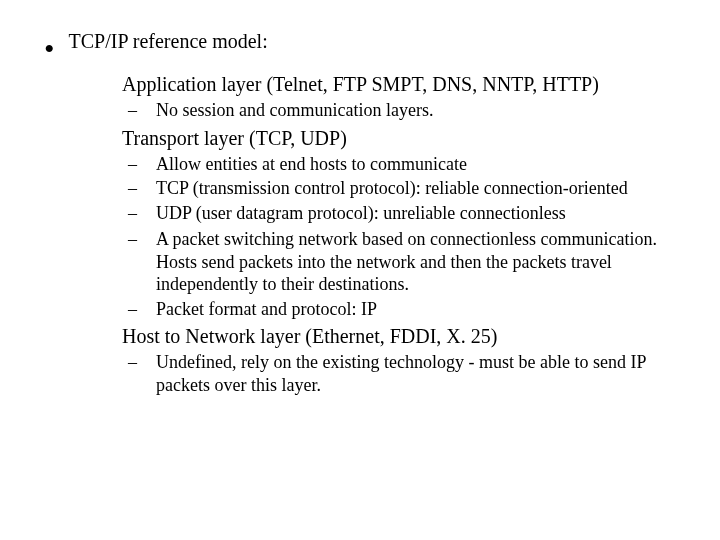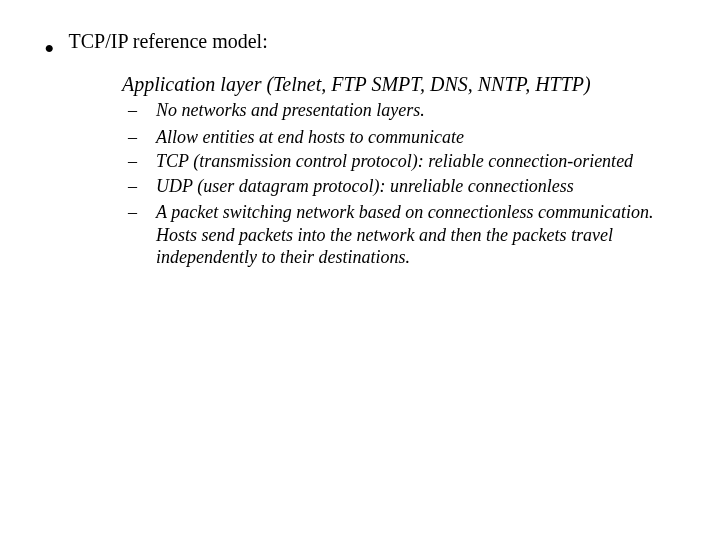--- a/index.html
+++ b/index.html
@@ -48,44 +48,50 @@
     line-height: 1.25;
     padding-left: 34px;
     text-indent: -14px;
     margin-top: 2px;
     margin-bottom: 2px;
   }
   .level2 .dash {
     display: inline-block;
     width: 14px;
   }
-  .block { margin-bottom: 4px; font-style: italic; }
+  .block { margin-bottom: 4px; }
 </style>
 </head>
 <body>
 
 <div class="slide">
 
   <div class="title-row">
     <span class="bullet-main">•</span>
     <span class="title-text">TCP/IP reference model:</span>
   </div>
 
   <div class="body">
 
     <div class="block">
       <div class="level1">Application layer   (Telnet, FTP SMPT, DNS, NNTP, HTTP)</div>
-      <div class="level2"><span class="dash">–</span><span>No networks and presentation layers.</span></div>
+      <div class="level2"><span class="dash">–</span><span>No session and communication layers.</span></div>
     </div>
 
     <div class="block">
+      <div class="level1">Transport layer (TCP, UDP)</div>
       <div class="level2"><span class="dash">–</span><span>Allow entities at end hosts to communicate</span></div>
       <div class="level2"><span class="dash">–</span><span>TCP (transmission control protocol): reliable connection-oriented</span></div>
       <div class="level2"><span class="dash">–</span><span>UDP (user datagram protocol): unreliable connectionless</span></div>
     </div>
 
     <div class="block">
       <div class="level2"><span class="dash">–</span><span>A packet switching network based on connectionless communication. Hosts send packets into the network and then the packets travel independently to their destinations.</span></div>
+      <div class="level2"><span class="dash">–</span><span>Packet format and protocol: IP</span></div>
     </div>
 
+    <div class="block">
+      <div class="level1">Host to Network layer (Ethernet, FDDI, X. 25)</div>
+      <div class="level2"><span class="dash">–</span><span>Undefined, rely on the existing technology - must be able to send IP packets over this layer.</span></div>
+    </div>
 
   </div>
 </div>
 
 </body></html>

